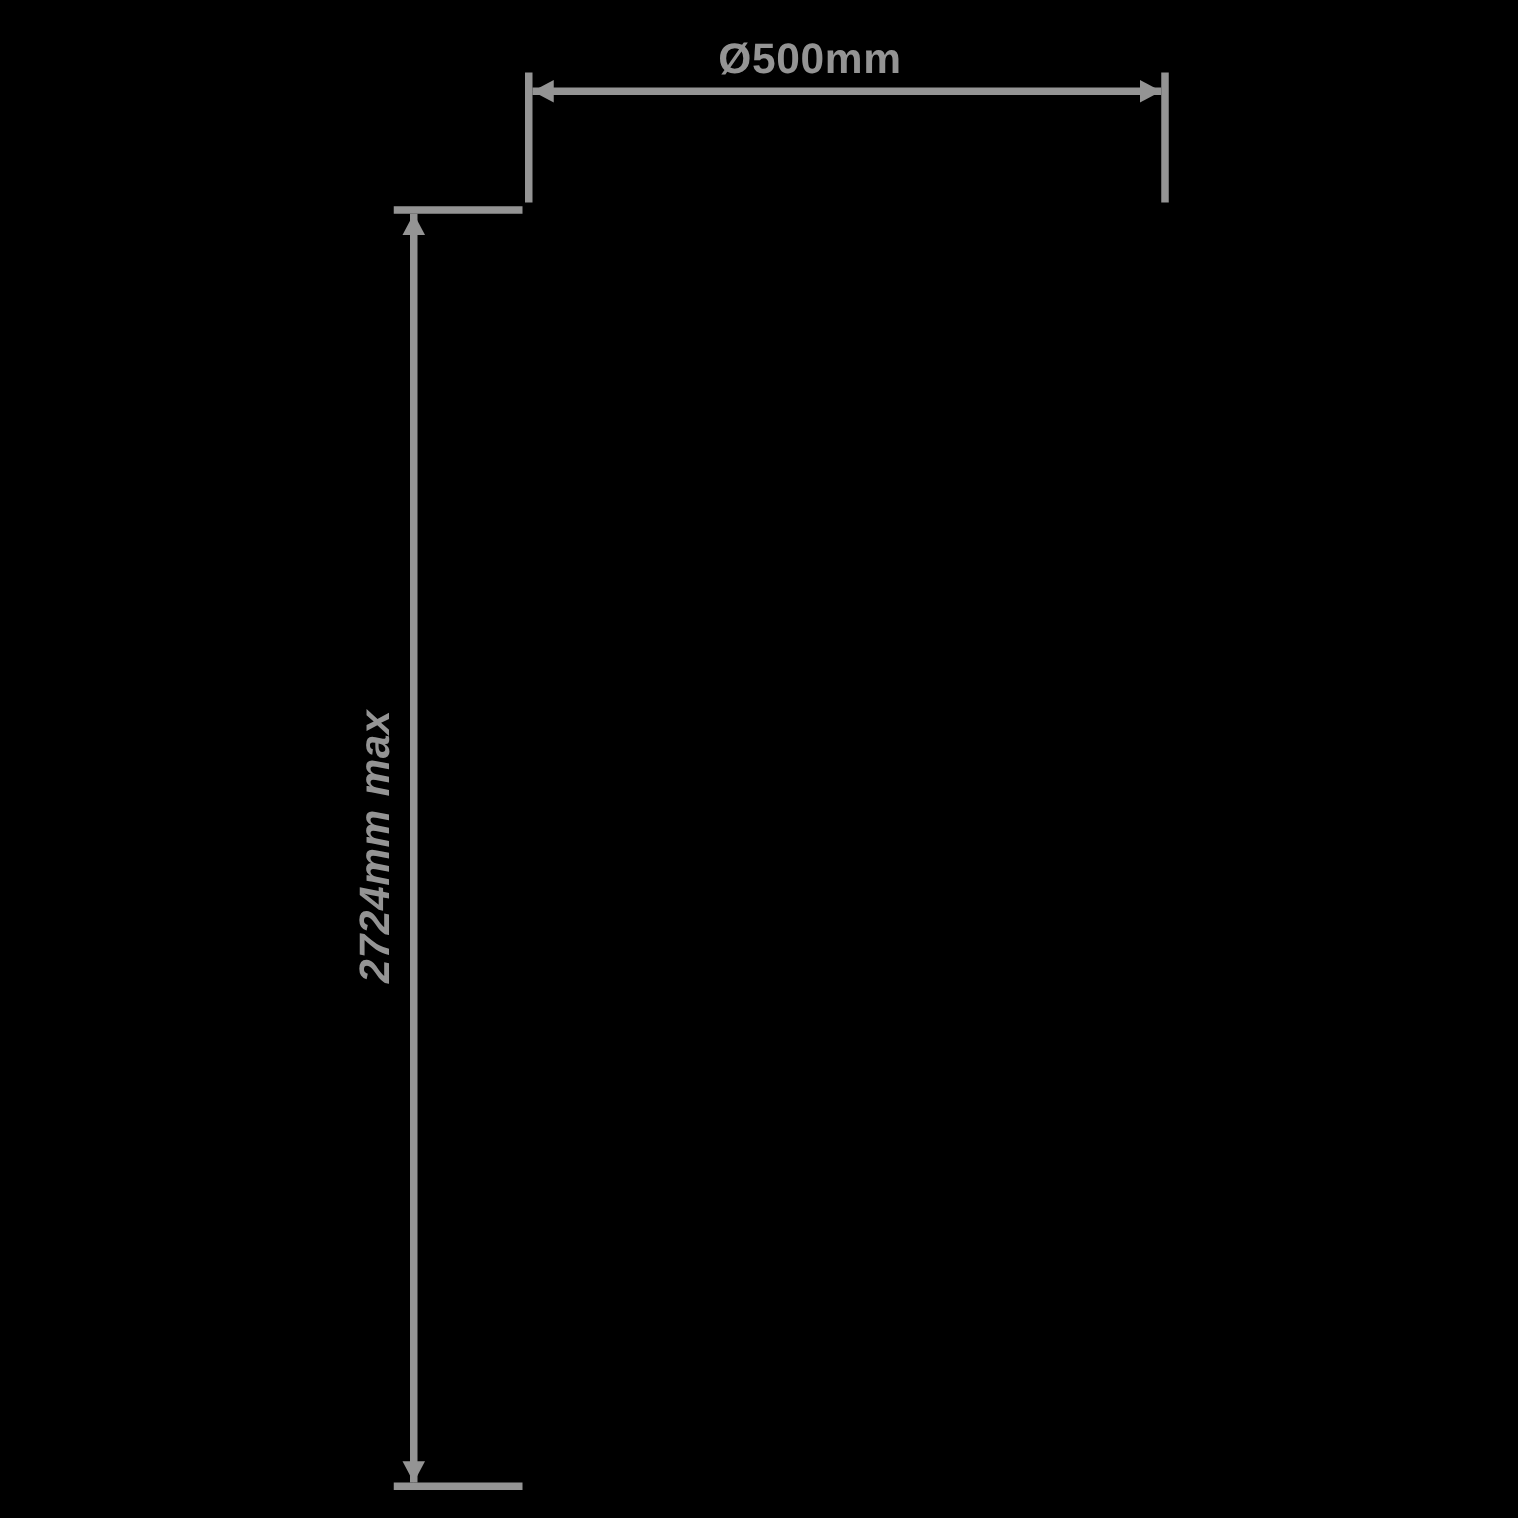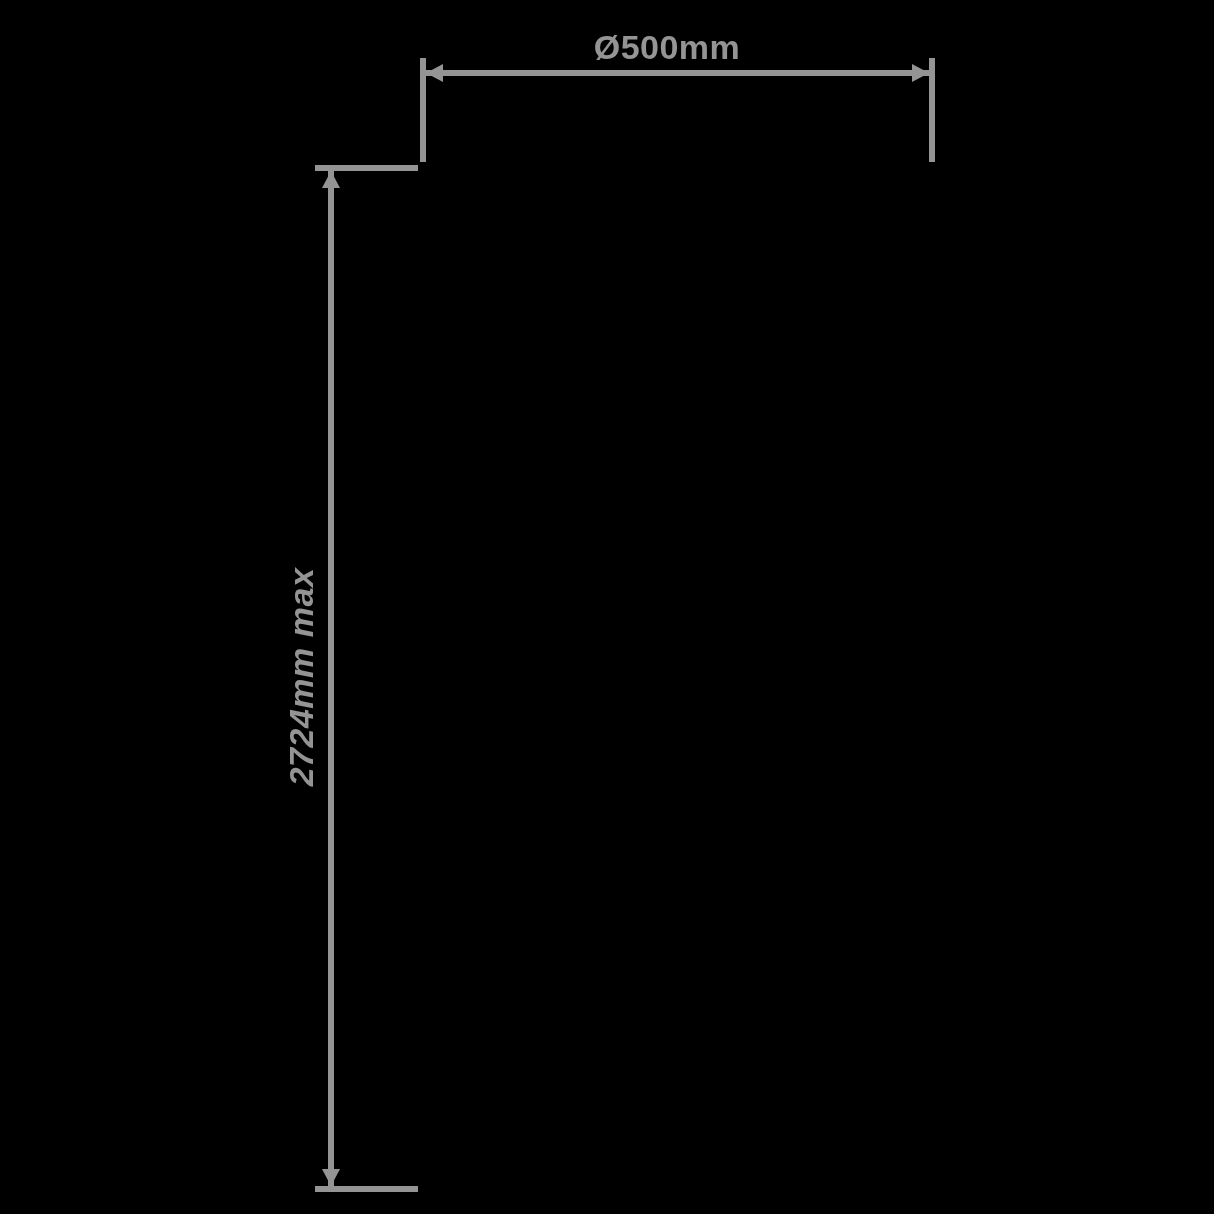--- a/index.html
+++ b/index.html
@@ -26,21 +26,21 @@
   .arrow-down{border-left:9px solid transparent;border-right:9px solid transparent;border-top:17px solid var(--line);}
   .dim-label{
     position:absolute;
     color:var(--line);
     font-size:34px;
     font-weight:bold;
     letter-spacing:0.5px;
     white-space:nowrap;
   }
   .dim-label-horizontal{
-    left:667px;
+    left:648px;
     top:28px;
     transform:translateX(-50%);
   }
   .dim-label-vertical{
     left:301px;
     top:677px;
     transform:translate(-50%,-50%) rotate(-90deg);
     font-style:italic;
   }
 </style>

